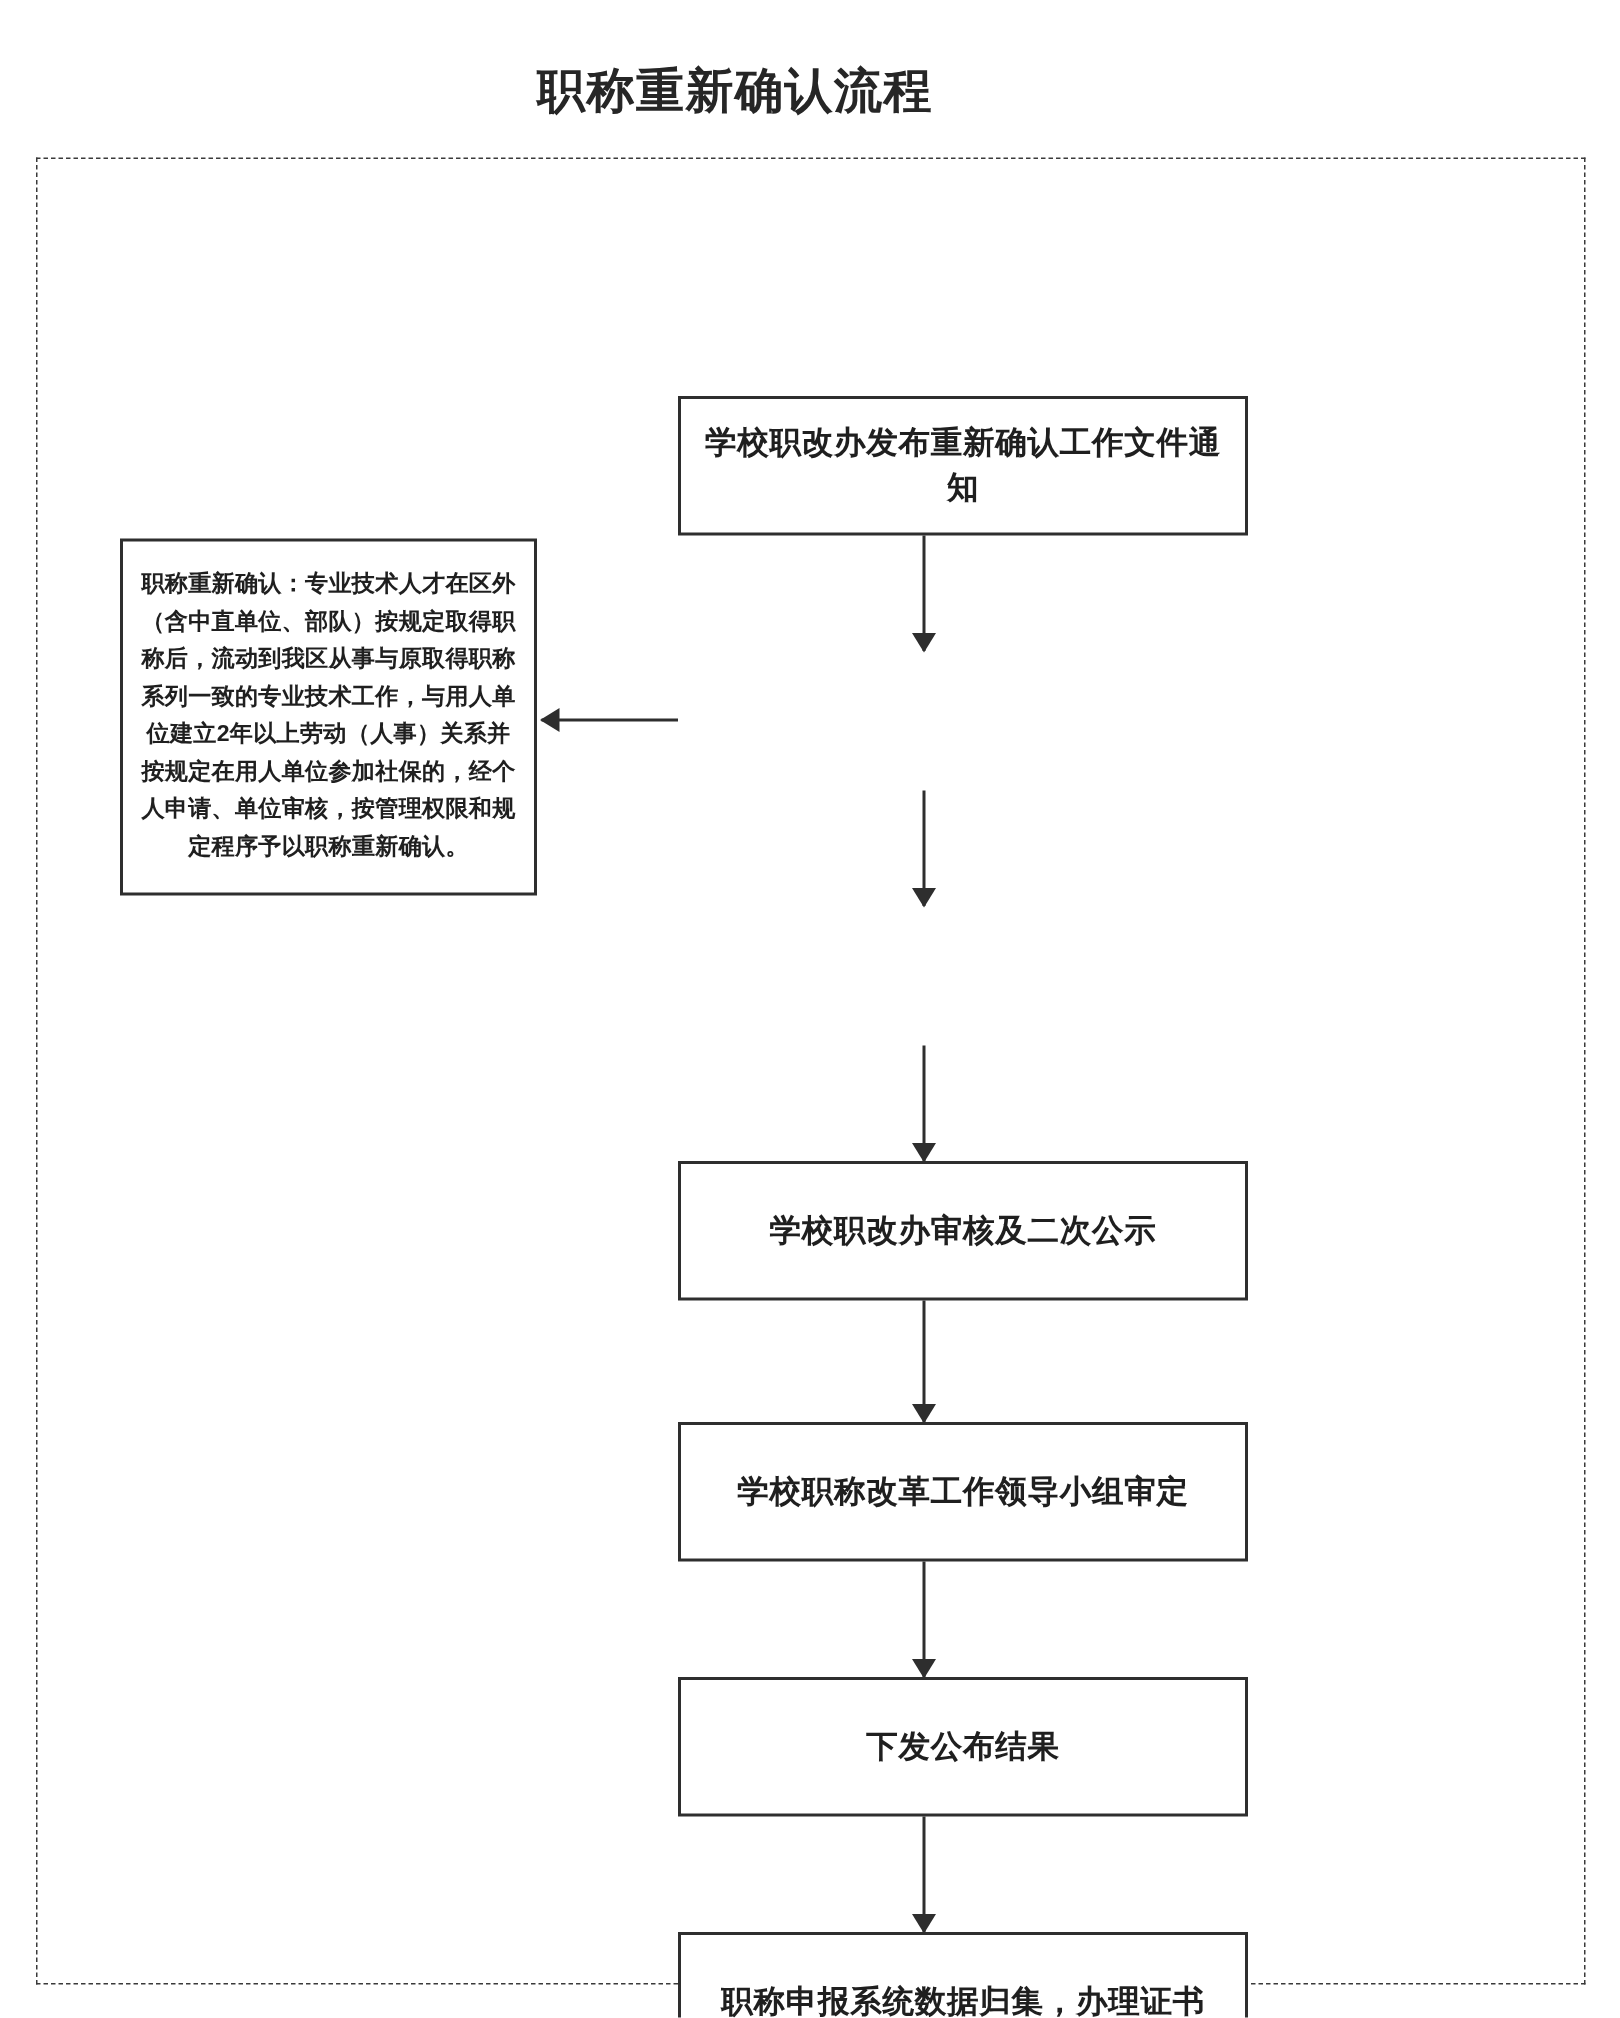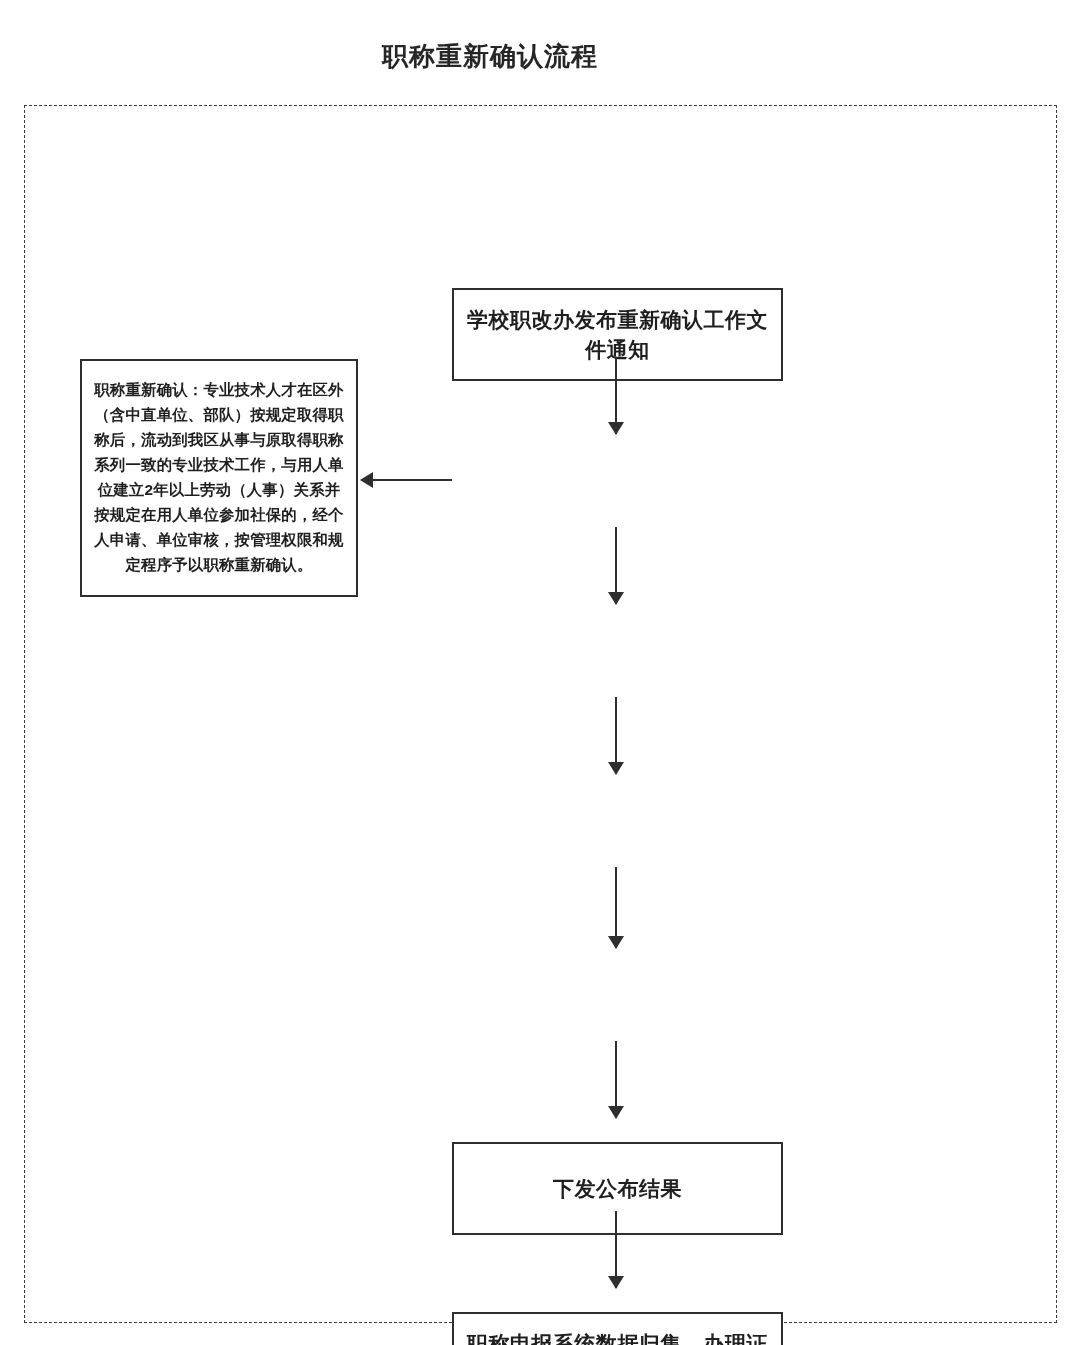--- a/index.html
+++ b/index.html
@@ -16,52 +16,51 @@
     overflow: hidden;
   }
 
   
   #page-title {
     position: absolute;
     top: 39px;
     left: 0;
     width: 980px;
     text-align: center;
-    font-size: 26px;
+    font-size: 32px;
     font-weight: bold;
     letter-spacing: 1px;
     color: #262626;
   }
 
   
   #flow-container {
     position: absolute;
     left: 24px;
     top: 105px;
     width: 1033px;
     height: 1218px;
     border: 1.5px dashed #3a3a3a;
     box-sizing: border-box;
   }
 
   
   .process-box {
     position: absolute;
     left: 427px;
-    width: 331px;
+    width: 380px;
     height: 93px;
     border: 2px solid #2e2e2e;
     box-sizing: border-box;
     background: #ffffff;
     display: flex;
     align-items: center;
     justify-content: center;
     text-align: center;
     padding: 0 12px;
-    margin-top: 24px;
   }
   .process-box .box-text {
     font-size: 21px;
     font-weight: bold;
     line-height: 1.42;
     color: #1f1f1f;
     letter-spacing: 0.5px;
   }
 
   #box-1 { top: 158px; }
@@ -160,23 +159,29 @@
   </div>
 
   <div class="connector-v" id="conn-1"></div>
 
 
   <div class="connector-v" id="conn-2"></div>
 
 
   <div class="connector-v" id="conn-3"></div>
 
+  <div class="process-box" id="box-4">
+    <span class="box-text">学校职改办审核及二次公示</span>
+  </div>
 
   <div class="connector-v" id="conn-4"></div>
 
+  <div class="process-box" id="box-5">
+    <span class="box-text">学校职称改革工作领导小组审定</span>
+  </div>
 
   <div class="connector-v" id="conn-5"></div>
 
   <div class="process-box" id="box-6">
     <span class="box-text">下发公布结果</span>
   </div>
 
   <div class="connector-v" id="conn-6"></div>
 
   <div class="process-box" id="box-7">

